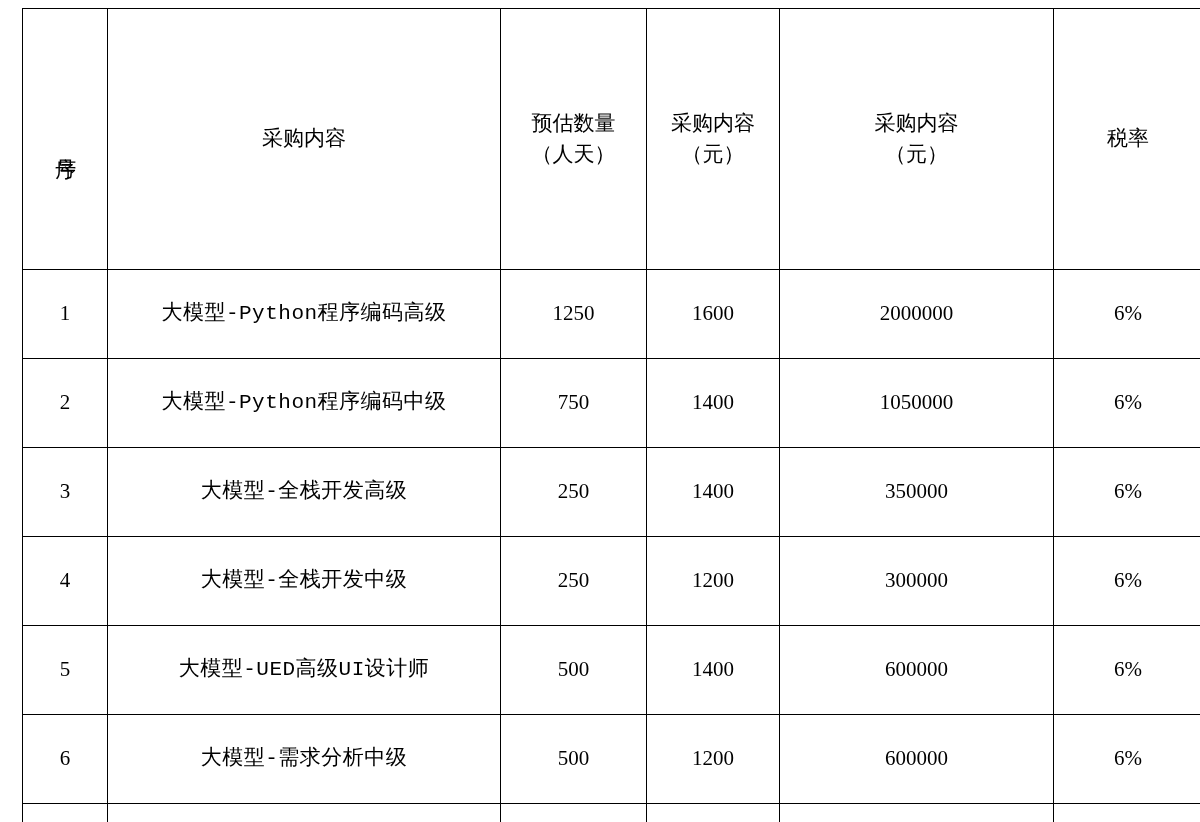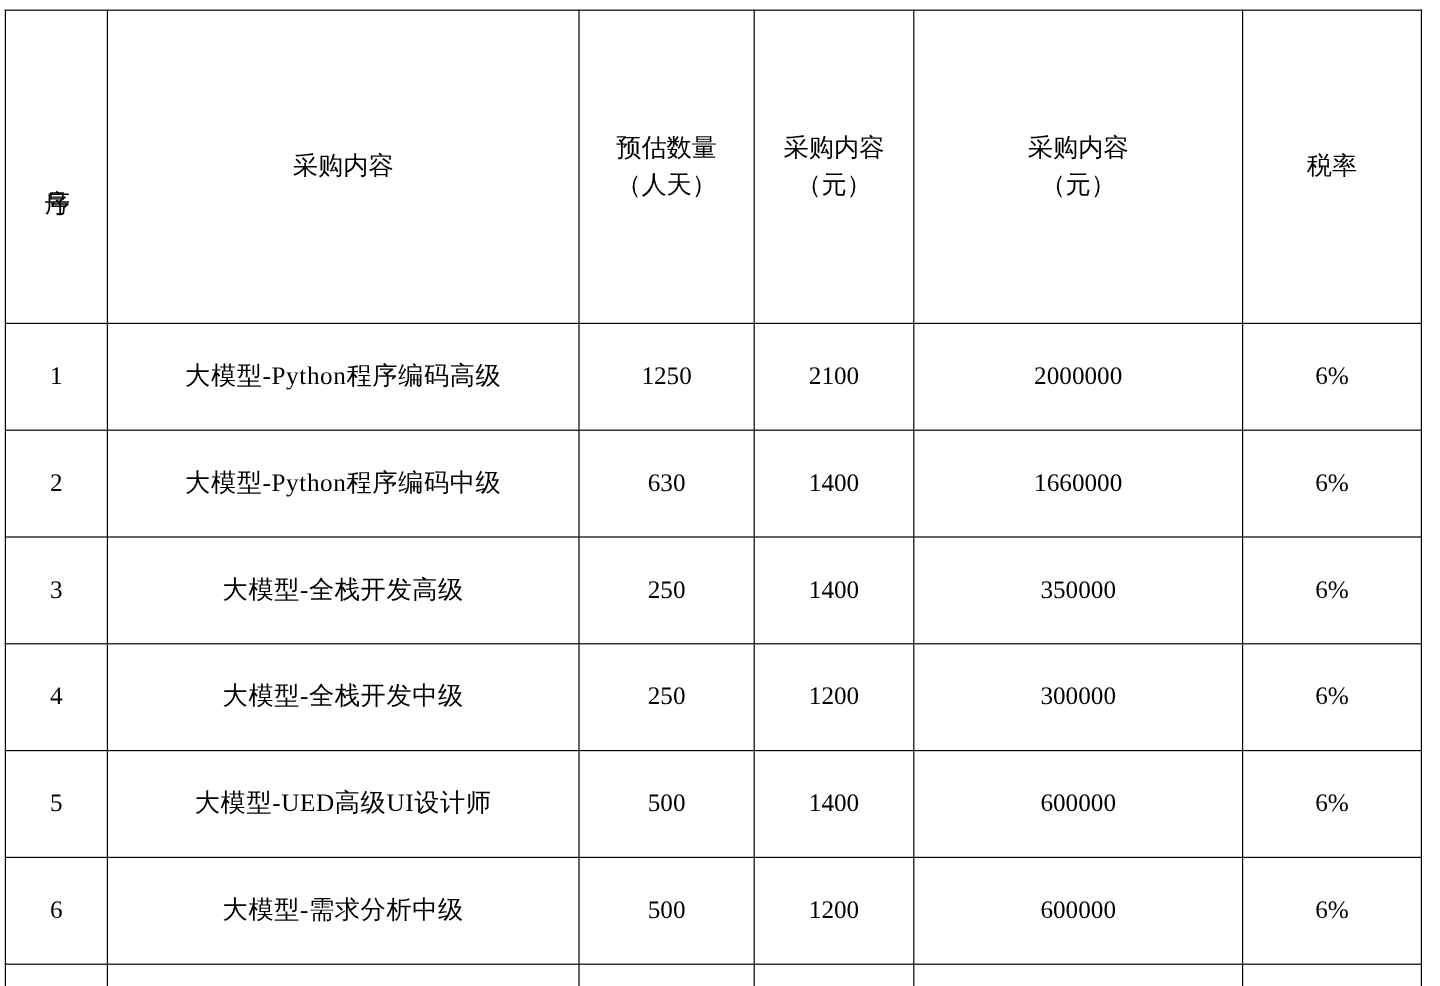--- a/index.html
+++ b/index.html
@@ -12,21 +12,21 @@
     height: 822px;
     font-family: "Liberation Serif", "DejaVu Serif", serif;
     color: #000000;
     overflow: hidden;
   }
   .page {
     position: relative;
     width: 1200px;
     height: 822px;
     box-sizing: border-box;
-    padding: 8px 10px 0 4px;
+    padding: 8px 10px 0 22px;
   }
   table.proc-table {
     border-collapse: collapse;
     table-layout: fixed;
     width: 1180px;
     margin: 0;
   }
   table.proc-table td,
   table.proc-table th {
     border: 1px solid #000000;
@@ -62,20 +62,21 @@
     line-height: 1.5;
   }
   .hdr-stack .ln { display: block; }
 
   tbody td {
     height: 80px;
   }
   td.content-cell {
     font-size: 21px;
     letter-spacing: 0.5px;
+    font-family: Liberation Mono, monospace;
   }
   tr.total-row td {
     height: 72px;
   }
 </style>
 </head>
 <body>
 
 <div class="page">
   <table class="proc-table">
@@ -116,30 +117,30 @@
         <td>
           <span>税率</span>
         </td>
       </tr>
     </thead>
     <tbody>
       <tr>
         <td>1</td>
         <td class="content-cell">大模型-Python程序编码高级</td>
         <td>1250</td>
-        <td>2100</td>
+        <td>1600</td>
         <td>2000000</td>
         <td>6%</td>
       </tr>
       <tr>
         <td>2</td>
         <td class="content-cell">大模型-Python程序编码中级</td>
-        <td>630</td>
+        <td>750</td>
         <td>1400</td>
-        <td>1660000</td>
+        <td>1050000</td>
         <td>6%</td>
       </tr>
       <tr>
         <td>3</td>
         <td class="content-cell">大模型-全栈开发高级</td>
         <td>250</td>
         <td>1400</td>
         <td>350000</td>
         <td>6%</td>
       </tr>

